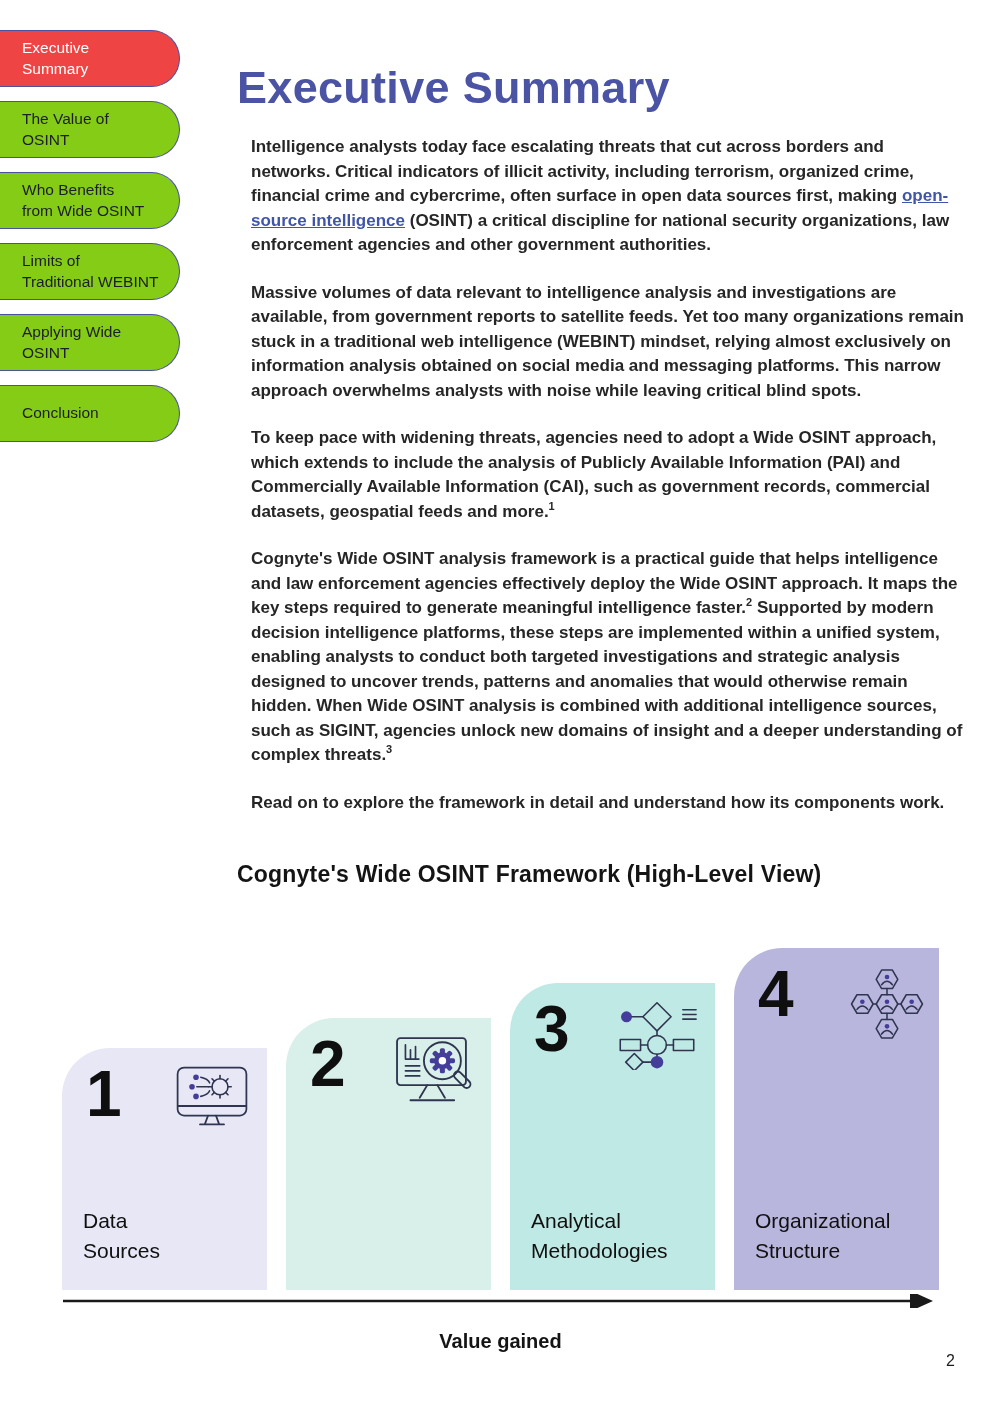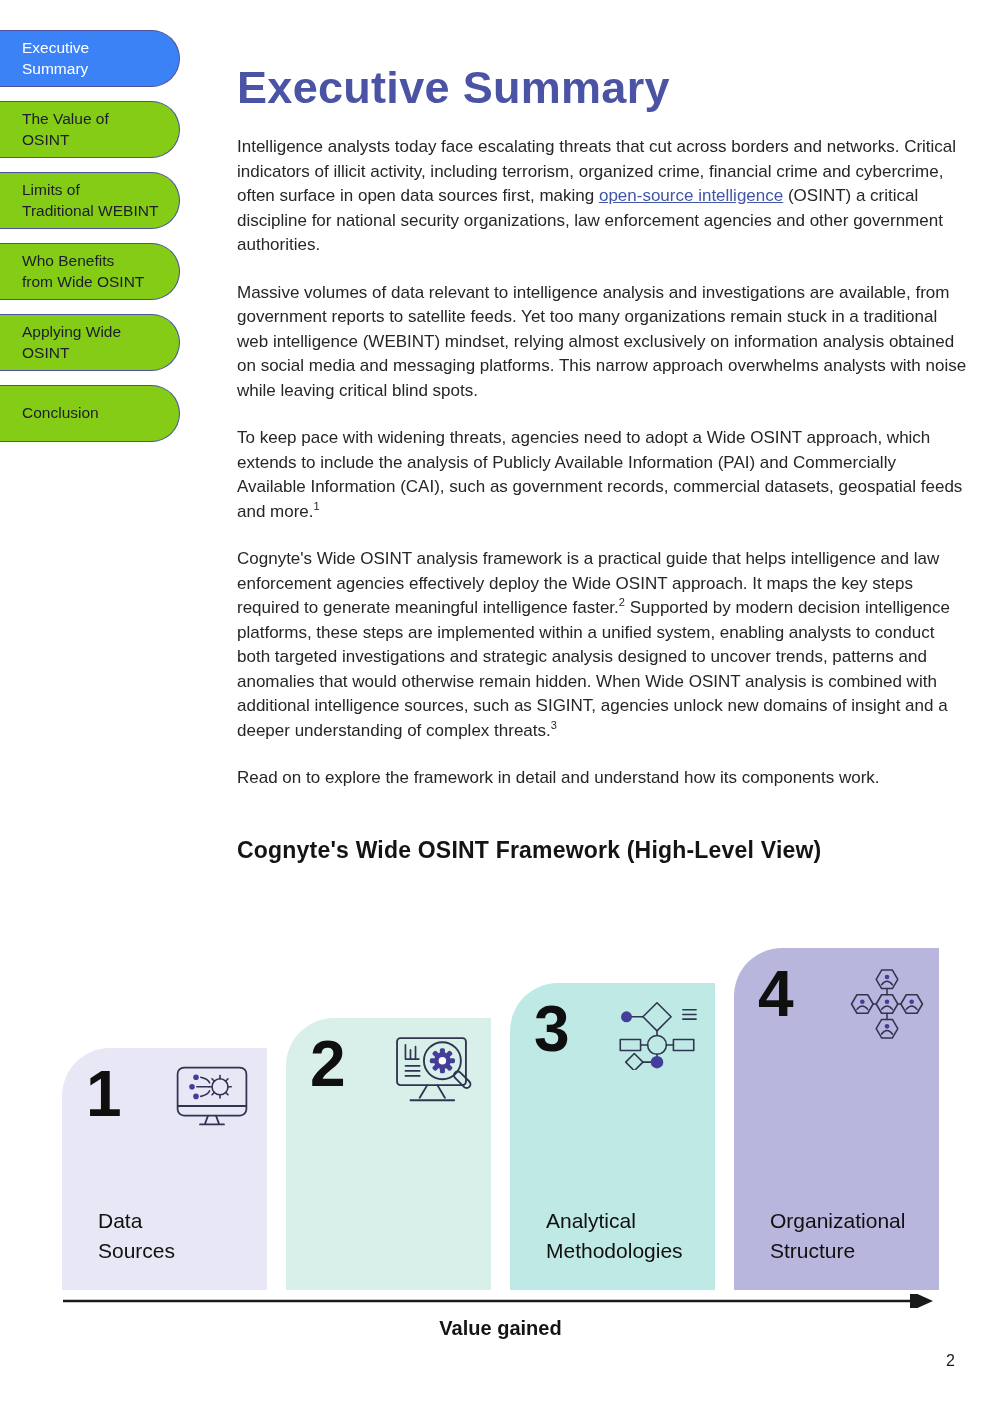--- a/index.html
+++ b/index.html
@@ -8,62 +8,62 @@
     font-family:"Liberation Sans",sans-serif;color:#262626;overflow:hidden;
   }
   
   .sidebar{position:absolute;left:0;top:30px;width:180px;display:flex;flex-direction:column;gap:14px;}
   .tab{
     height:57px;box-sizing:border-box;background:#84cc16;
     border:1.6px solid #4c509f;border-left:none;border-radius:0 29px 29px 0;
     display:flex;align-items:center;padding-left:22px;cursor:pointer;
   }
   .tab-label{font-size:15.5px;line-height:1.35;color:#1d1d2b;white-space:pre-line;}
-  .tab.active{background:#3b82f6;border-color:#4c509f;}
+  .tab.active{background:#ef4444;border-color:#4c509f;}
   .tab.active .tab-label{color:#ffffff;}
   
   .main{position:absolute;left:237px;width:730px;top:64px;}
   .title{font-size:45px;font-weight:600;color:#4b53a5;margin:0 0 24px 0;letter-spacing:.3px;line-height:1.05;}
-  .para{font-size:17px;line-height:24.5px;margin:0 0 23px 0;color:#262626;}
+  .para{font-size:17px;line-height:24.5px;margin:0 0 23px 14px;color:#262626;font-weight:bold;}
   .para a{color:#4155a8;text-decoration:underline;}
   .para sup{font-size:11px;line-height:0;}
   .section-heading{font-size:23px;font-weight:bold;color:#141414;margin:46px 0 16px 0;letter-spacing:.2px;}
   
   .diagram{position:absolute;left:62px;top:948px;width:877px;height:342px;display:flex;gap:19px;align-items:flex-end;}
   .block{width:205px;border-radius:48px 0 0 0;position:relative;flex:none;}
   .block.b1{height:242px}.block.b2{height:272px}.block.b3{height:307px}.block.b4{height:342px}
   .block-number{position:absolute;left:24px;top:16px;font-size:64px;font-weight:bold;color:#0f0f0f;line-height:.95;}
   .block-icon{position:absolute;right:15px;top:15px;line-height:0;}
-  .block-label{position:absolute;left:36px;bottom:24px;font-size:21px;line-height:1.42;color:#101010;white-space:pre-line;}
+  .block-label{position:absolute;left:21px;bottom:24px;font-size:21px;line-height:1.42;color:#101010;white-space:pre-line;}
   .icon-stroke{stroke:#2f3550;fill:none;stroke-width:2.2;stroke-linecap:round;stroke-linejoin:round;}
   .icon-thin{stroke:#2f3550;fill:none;stroke-width:2;stroke-linecap:round;stroke-linejoin:round;}
   
   .value-axis{position:absolute;left:62px;top:1294px;width:877px;}
-  .value-label{text-align:center;font-size:20px;font-weight:bold;color:#141414;margin-top:5px;}
+  .value-label{text-align:center;font-size:20px;font-weight:bold;color:#141414;margin-top:18px;}
   .page-number{position:absolute;right:45px;top:1352px;font-size:16px;color:#1c1c1c;}
 </style>
 </head>
 <body>
 
 <nav class="sidebar">
   <div class="tab active">
     <span class="tab-label">Executive
 Summary</span>
   </div>
   <div class="tab">
     <span class="tab-label">The Value of
 OSINT</span>
   </div>
   <div class="tab">
+    <span class="tab-label">Who Benefits
+from Wide OSINT</span>
+  </div>
+  <div class="tab">
     <span class="tab-label">Limits of
 Traditional WEBINT</span>
-  </div>
-  <div class="tab">
-    <span class="tab-label">Who Benefits
-from Wide OSINT</span>
   </div>
   <div class="tab">
     <span class="tab-label">Applying Wide
 OSINT</span>
   </div>
   <div class="tab">
     <span class="tab-label">Conclusion</span>
   </div>
 </nav>
 

